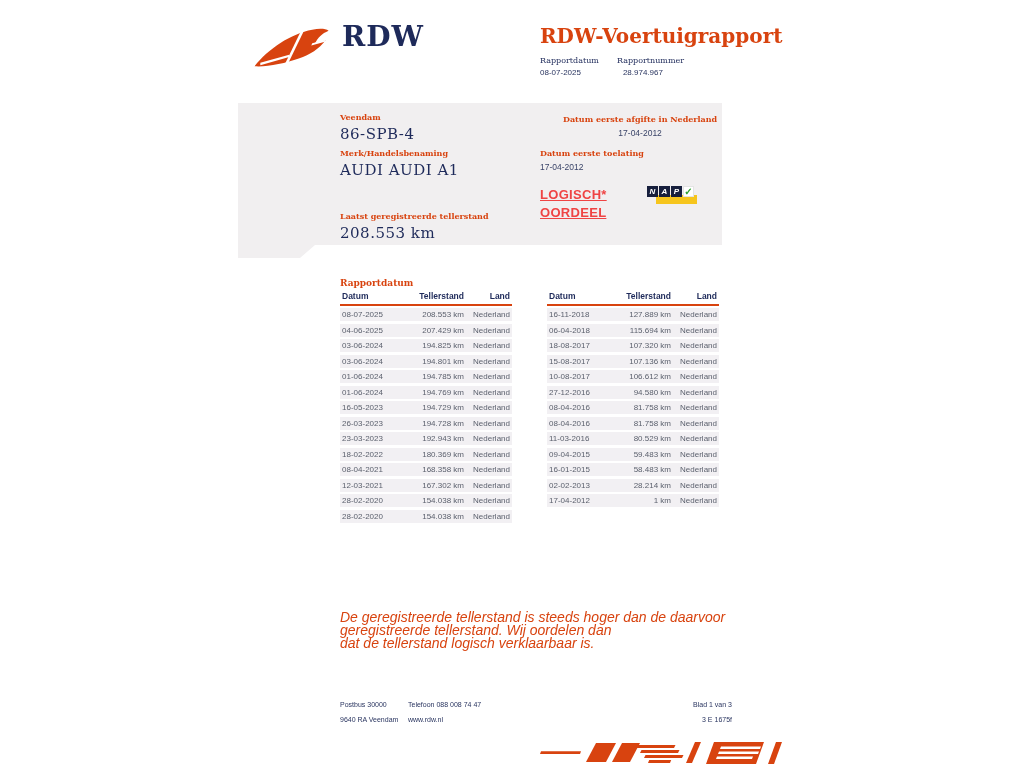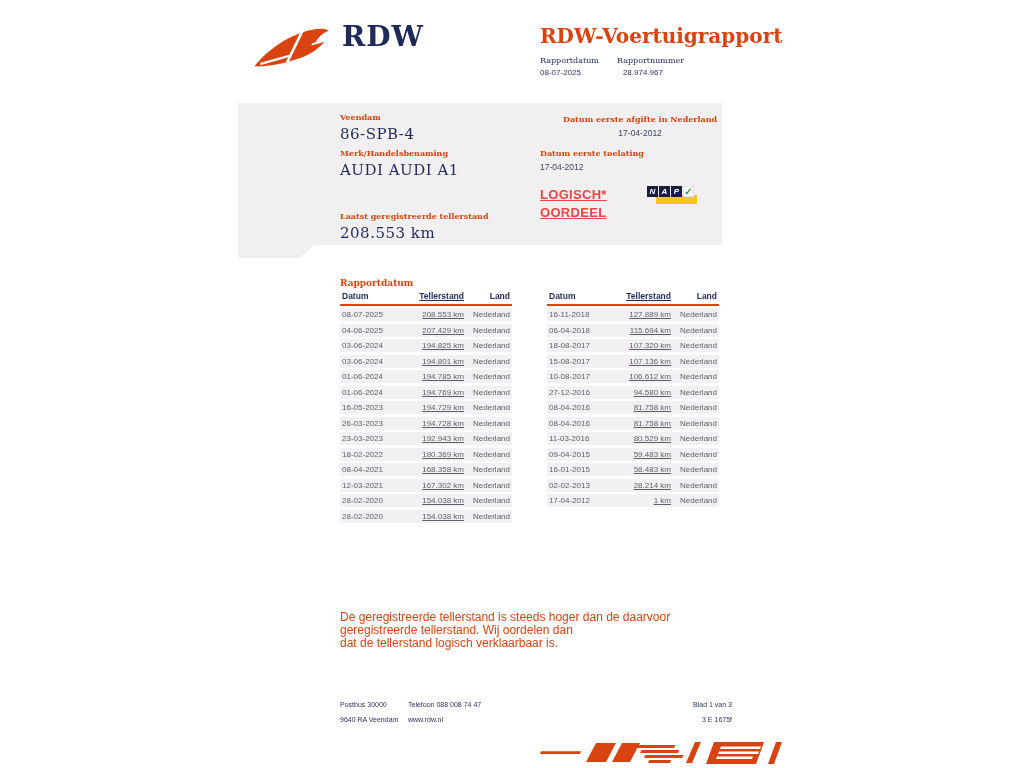--- a/index.html
+++ b/index.html
@@ -38,28 +38,28 @@
 
   
   .section-title { position:absolute; left:340px; top:278px; font-family:"DejaVu Serif", serif; font-weight:bold; font-size:9px; color:#d8430f; }
   .mtable { position:absolute; top:291px; width:172px; }
   .mtable.left { left:340px; }
   .mtable.right { left:547px; }
   .thead { display:flex; font-size:8.5px; font-weight:bold; color:#1e2a5a; padding-bottom:3px; border-bottom:2px solid #d8430f; }
   .tbody { margin-top:2px; }
   .trow { display:flex; background:#f2f0f3; height:13px; line-height:13px; margin-bottom:2.5px; font-size:8px; color:#5a5f6c; }
   .c0 { width:64px; text-align:left; padding-left:2px; }
-  .c1 { width:60px; text-align:right;text-decoration:underline; }
+  .c1 { width:60px; text-align:right; }
   .c2 { width:48px; text-align:right; padding-right:2px; }
 
   
   .footnote { position:absolute; left:340px; top:605px; width:392px; }
   .footnote-title { font-size:10px; font-weight:bold; color:#1e2a5a; letter-spacing:0.3px; }
   .footnote-title .ast { color:#d8430f; font-size:8px; vertical-align:top; }
-  .footnote-text { margin-top:6px; font-size:12px; line-height:13px; color:#d8430f; white-space:pre-line; }
+  .footnote-text { margin-top:6px; font-size:14px; line-height:13px; color:#d8430f; white-space:pre-line;font-style:italic; }
 
   
   .pfooter { position:absolute; left:340px; top:701px; width:392px; font-size:7px; color:#2a3560; }
   .pf-row { display:flex; margin-bottom:8px; }
   .pf-a { width:68px; }
   .pf-b { flex:1; }
   .pf-c { width:80px; text-align:right; }
 
   .footer-graphic { position:absolute; left:540px; top:737px; width:265px; height:31px; }
 </style>

